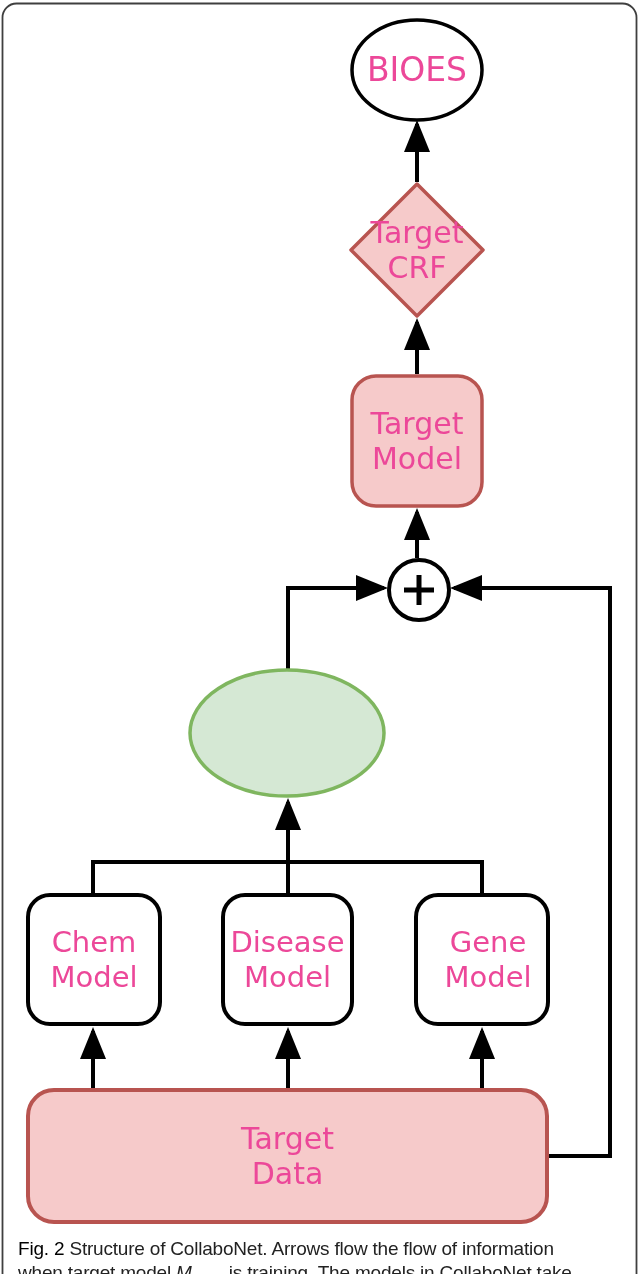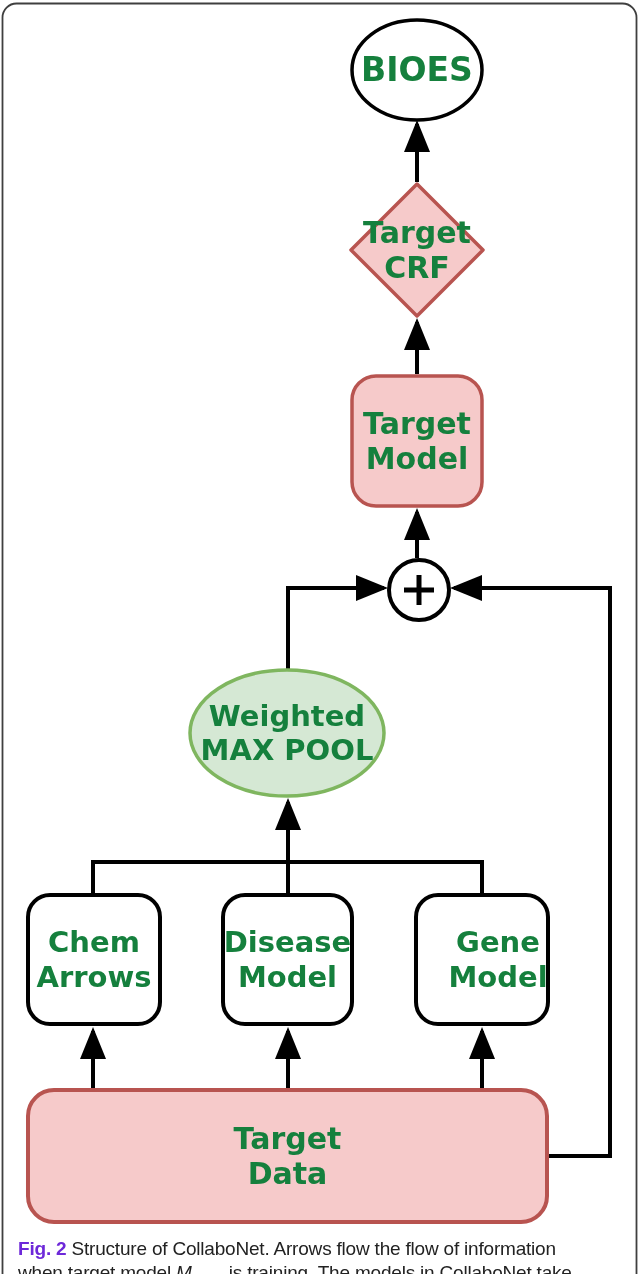--- a/index.html
+++ b/index.html
@@ -15,45 +15,44 @@
     position: absolute;
     left: 0; top: 0;
   }
   .node-label {
     position: absolute;
     display: flex;
     align-items: center;
     justify-content: center;
     text-align: center;
     white-space: pre-line;
-    color: #15803d;
+    color: #ec4899;
     line-height: 1.18;
     pointer-events: none;
-    font-weight: bold;
   }
   .lbl-bioes        { left: 352px; top:   20px; width: 130px; height: 100px; font-size: 33px; }
   .lbl-crf          { left: 351px; top:  186px; width: 132px; height: 128px; font-size: 30px; }
   .lbl-target-model { left: 352px; top:  376px; width: 130px; height: 130px; font-size: 30px; }
   .lbl-weighted     { left: 190px; top:  670px; width: 194px; height: 126px; font-size: 29px; }
   .lbl-chem         { left:  28px; top:  895px; width: 132px; height: 129px; font-size: 29px; }
   .lbl-disease      { left: 223px; top:  895px; width: 129px; height: 129px; font-size: 29px; text-align: center; }
-  .lbl-gene         { left: 432px; top:  895px; width: 132px; height: 129px; font-size: 29px; }
+  .lbl-gene         { left: 422px; top:  895px; width: 132px; height: 129px; font-size: 29px; }
   .lbl-target-data  { left:  28px; top: 1090px; width: 519px; height: 132px; font-size: 30px; }
   .caption {
     position: absolute;
     left: 18px;
     top: 1237px;
     width: 610px;
     font-family: "Liberation Sans", sans-serif;
     font-size: 19px;
     line-height: 24px;
     letter-spacing: -0.2px;
     color: #222222;
   }
-  .caption .fig-label { font-weight: bold; color: #6d28d9; text-align: right; }
+  .caption .fig-label { font-weight: normal; color: #000000; text-align: right; }
   .caption .cap-var { font-style: italic; }
   .caption sub { font-size: 13px; line-height: 0; }
   .caption-line { display: block; }
 </style>
 </head>
 <body>
 
 <div class="page">
 
   <svg class="diagram-svg" width="640" height="1274" viewBox="0 0 640 1274">
@@ -99,24 +98,22 @@
     <rect x="416" y="895" width="132" height="129" rx="22" stroke-width="4" fill="#ffffff" stroke="#000000"></rect>
 
     <rect x="28" y="1090" width="519" height="132" rx="26" stroke-width="4" fill="#f6caca" stroke="#b85450"></rect>
   </svg>
 
   <div class="node-label lbl-bioes">BIOES</div>
   <div class="node-label lbl-crf">Target
 CRF</div>
   <div class="node-label lbl-target-model">Target
 Model</div>
-  <div class="node-label lbl-weighted">Weighted
-MAX POOL</div>
   <div class="node-label lbl-chem">Chem
-Arrows</div>
+Model</div>
   <div class="node-label lbl-disease">Disease
 Model</div>
   <div class="node-label lbl-gene">Gene
 Model</div>
   <div class="node-label lbl-target-data">Target
 Data</div>
 
   <div class="caption">
     <span class="caption-line"><span class="fig-label">Fig. 2</span> <span>Structure of CollaboNet. Arrows flow the flow of information</span></span>
     <span class="caption-line"><span>when target model </span><span class="cap-var">M</span><sub>target</sub><span> is training. The models in CollaboNet take</span></span>

